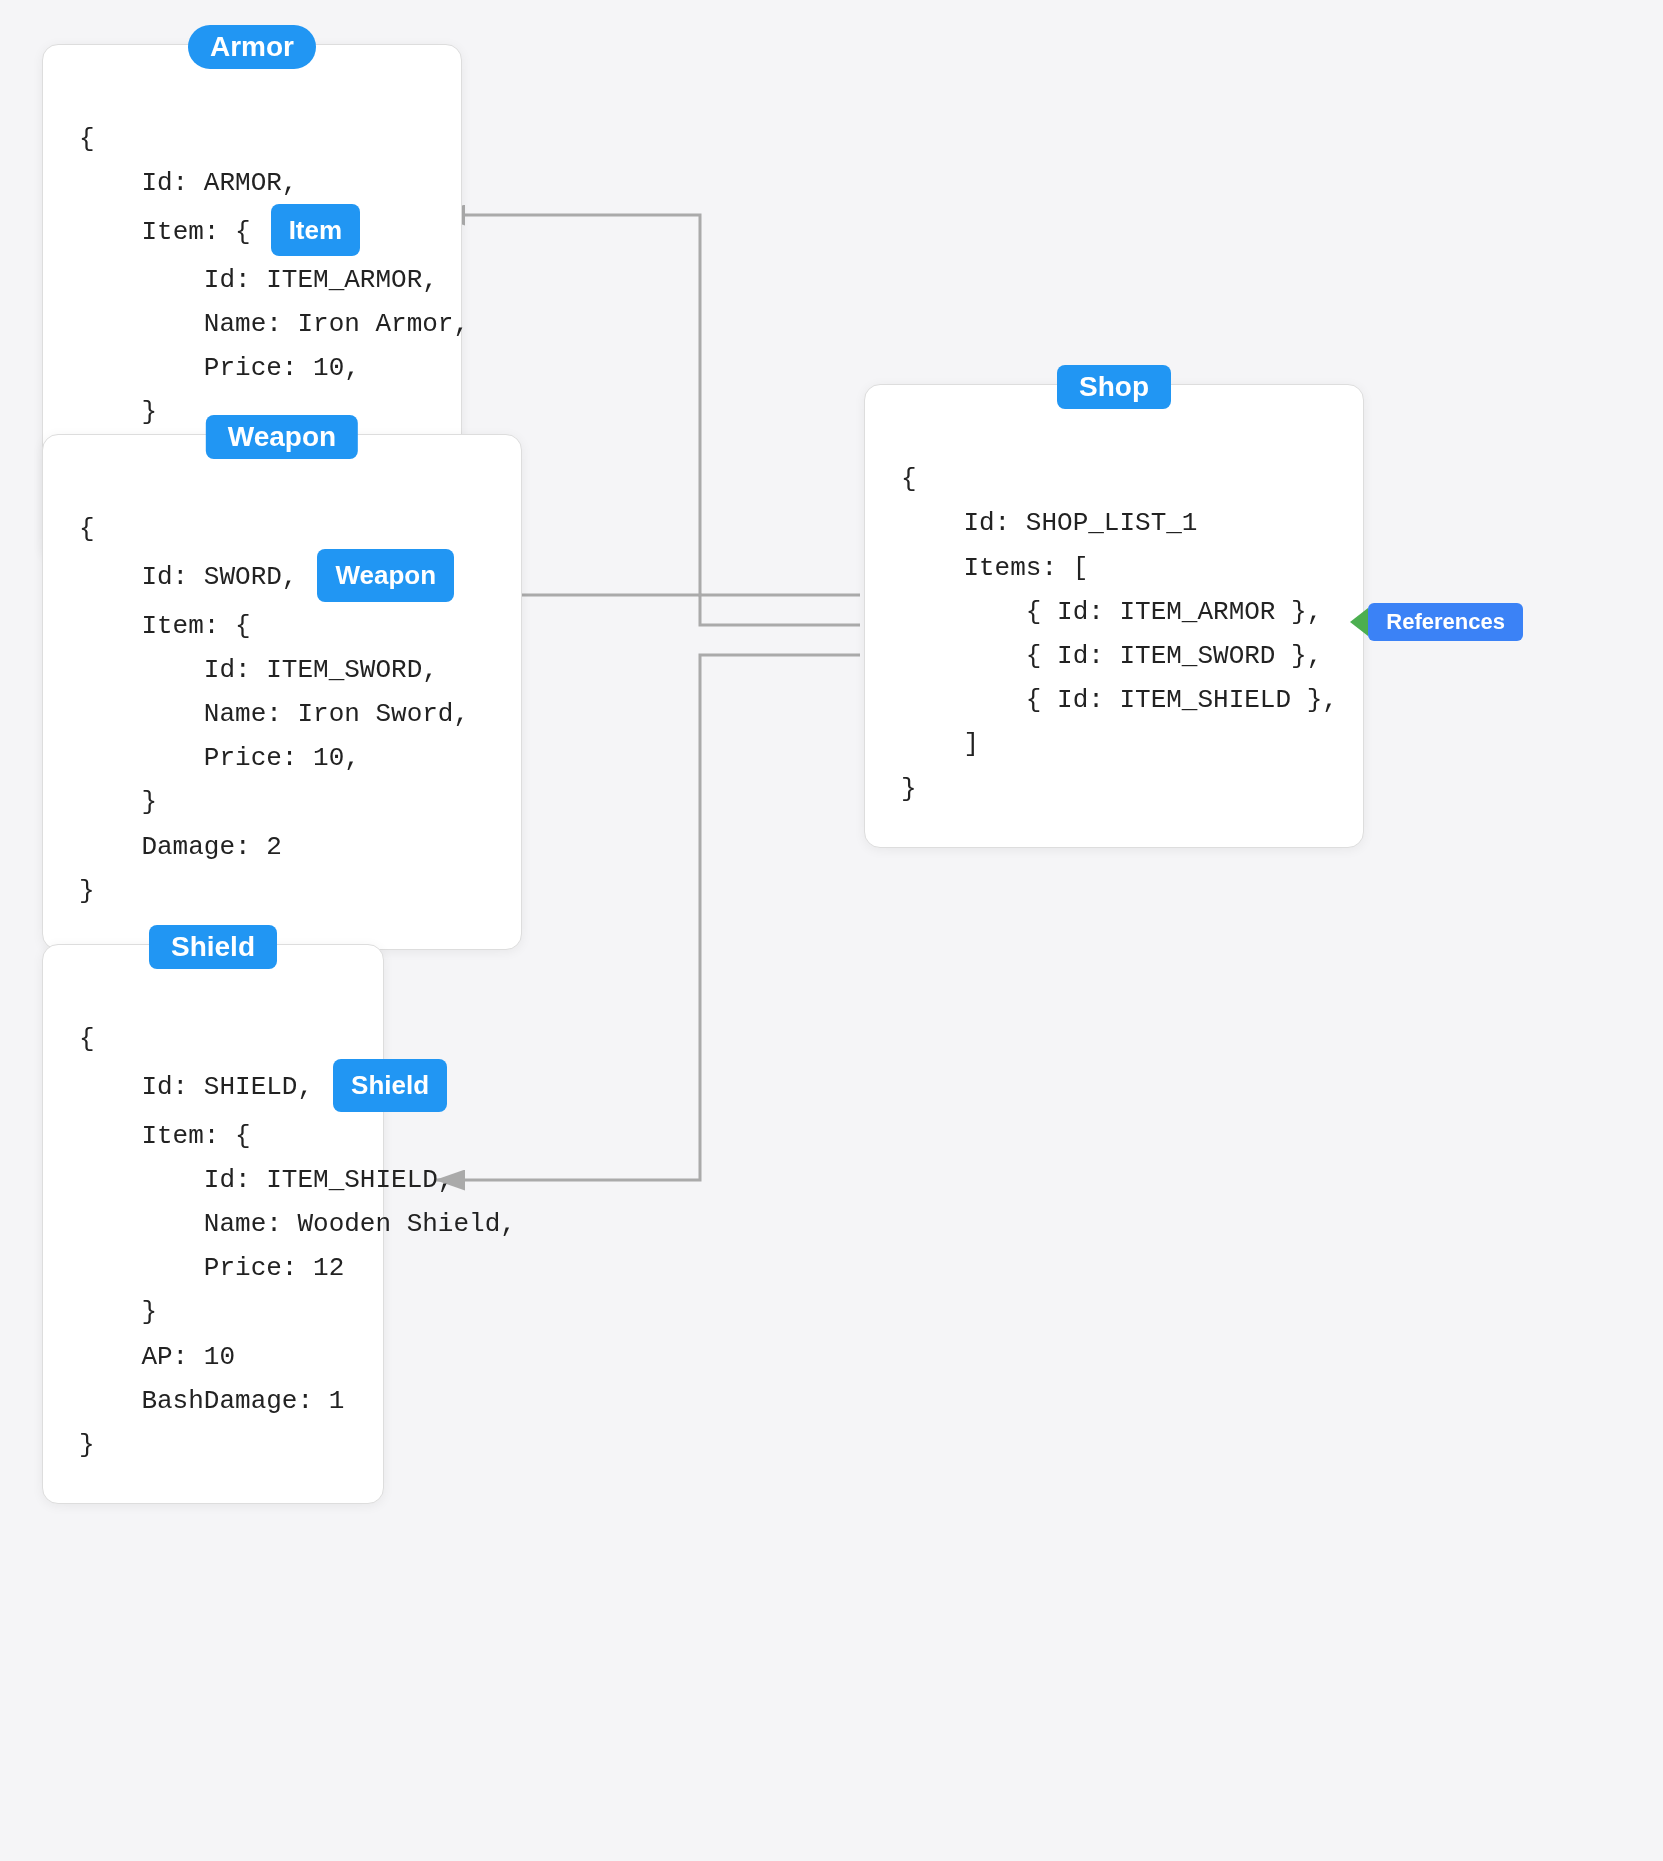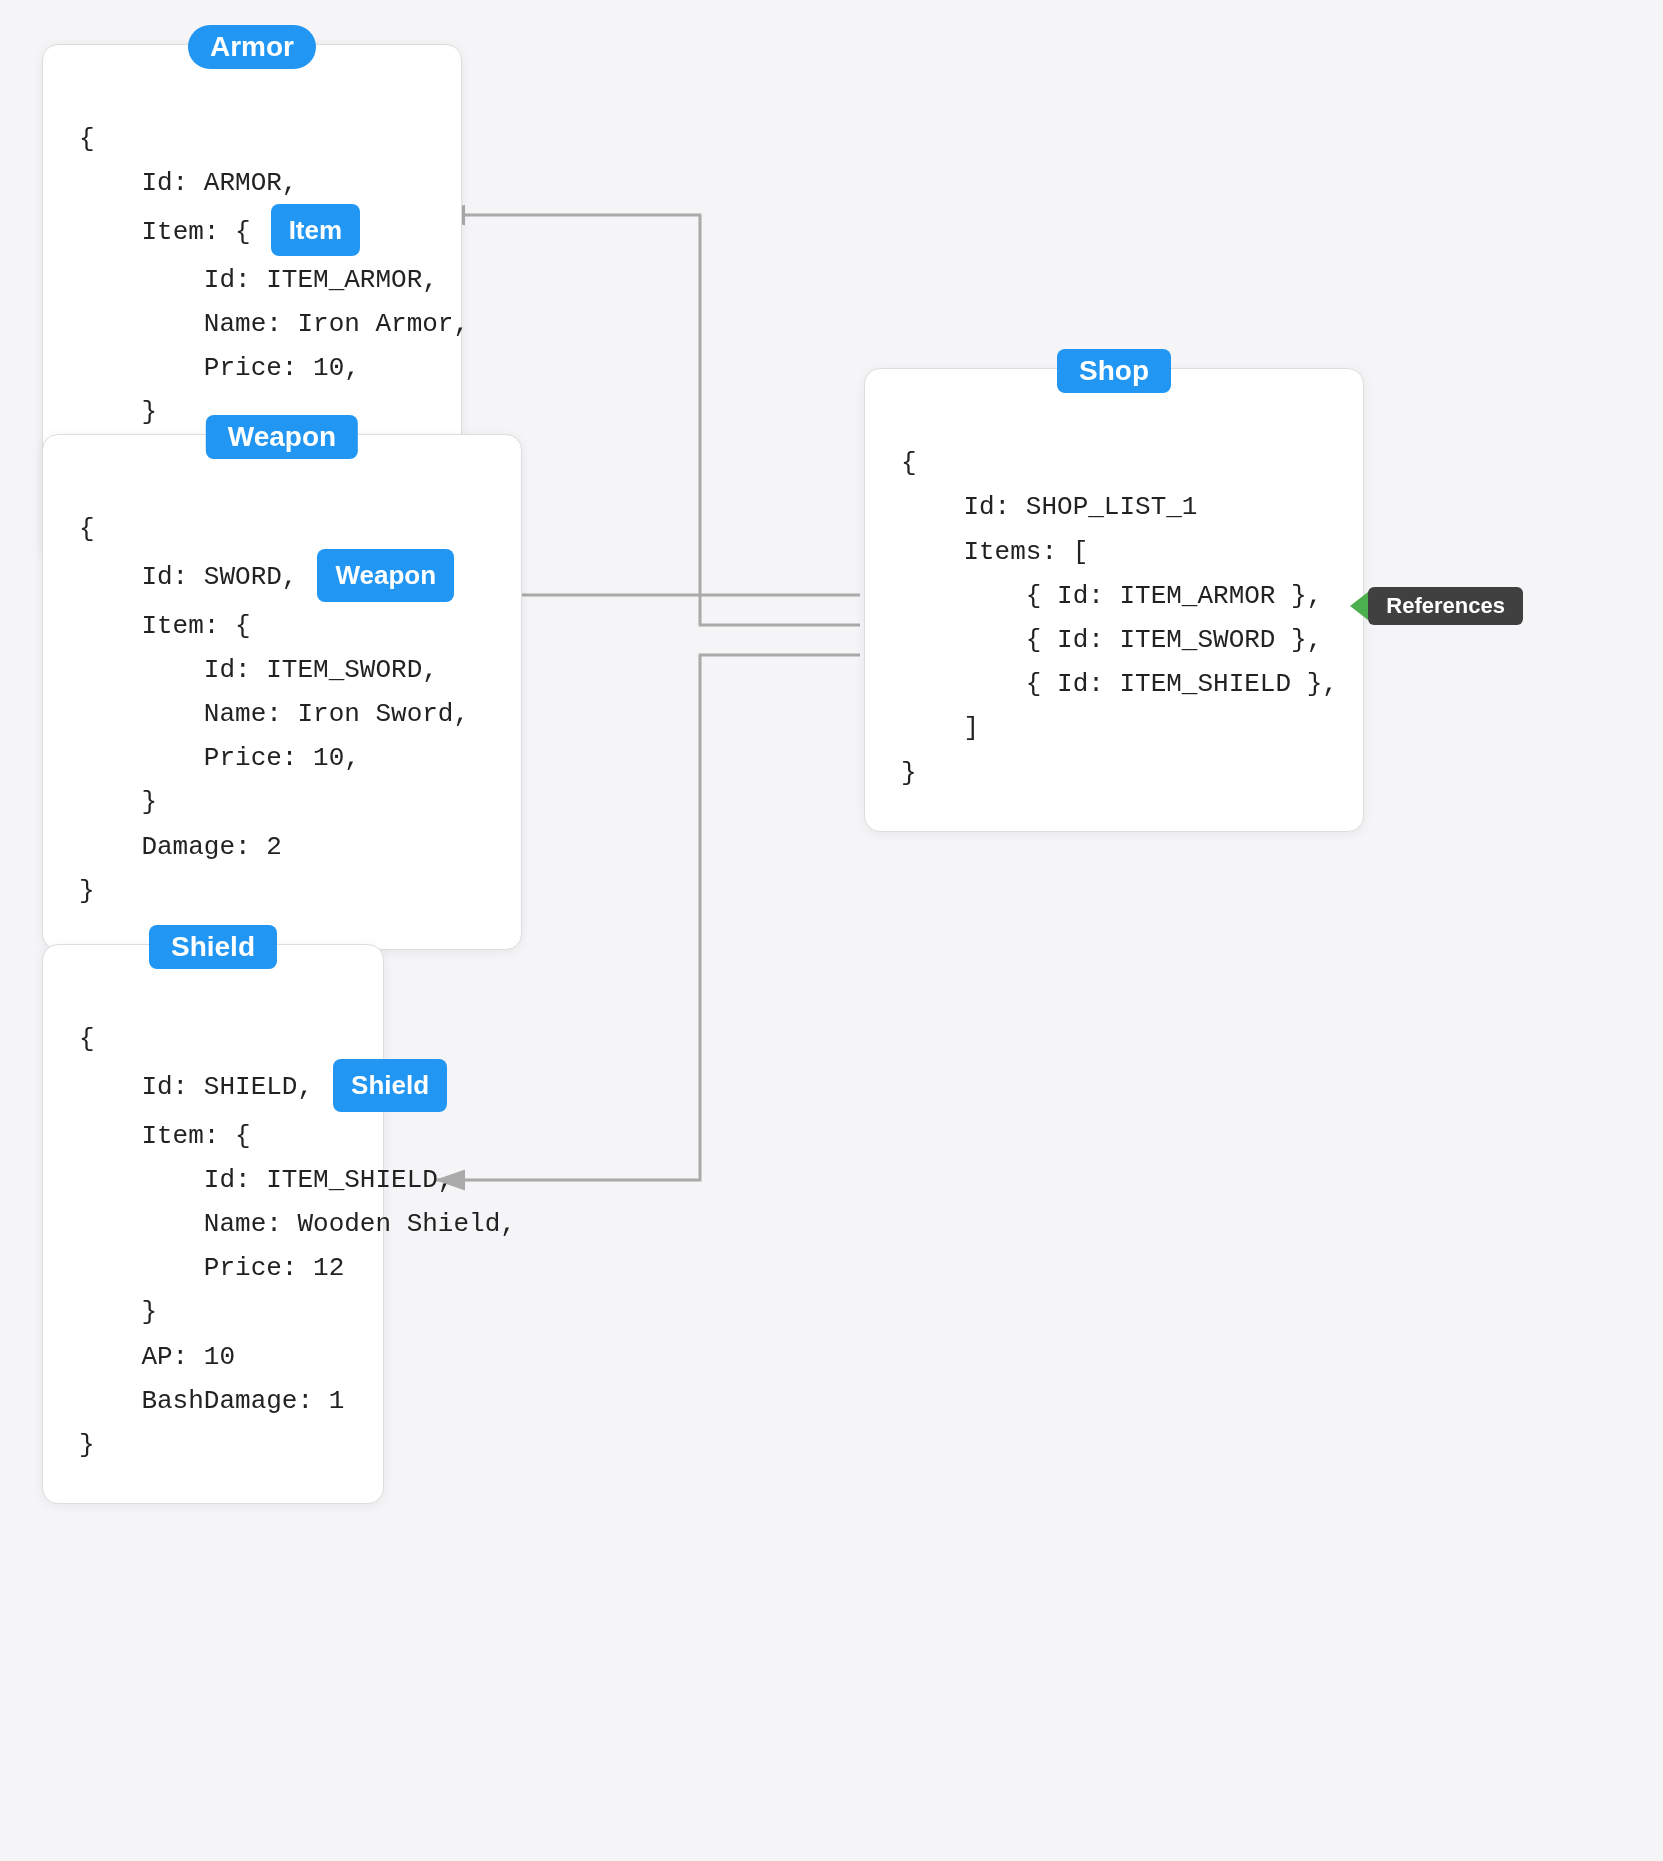--- a/index.html
+++ b/index.html
@@ -61,21 +61,21 @@
       font-family: Arial, sans-serif;
       margin-left: 20px;
       vertical-align: middle;
       position: relative;
       top: -2px;
     }
 
     
     .references-badge {
       position: absolute;
-      background: #404040;
+      background: #3b82f6;
       color: #fff;
       border-radius: 6px;
       padding: 6px 18px;
       font-size: 22px;
       font-weight: 700;
       font-family: Arial, sans-serif;
       white-space: nowrap;
       display: flex;
       align-items: center;
     }
@@ -155,21 +155,21 @@
     Item: {
         Id: ITEM_SHIELD,
         Name: Wooden Shield,
         Price: 12
     }
     AP: 10
     BashDamage: 1
 }</div>
   </div>
 
-  <div class="card" style="left: 864px; top: 368px; width: 500px; min-height: 380px;">
+  <div class="card" style="left: 864px; top: 384px; width: 500px; min-height: 380px;">
     <div class="card-label" style="left: 50%; transform: translateX(-50%);">Shop</div>
     <div class="card-code">
 {
     Id: SHOP_LIST_1
     Items: [
         { Id: ITEM_ARMOR },
         { Id: ITEM_SWORD },
         { Id: ITEM_SHIELD },
     ]
 }</div>

